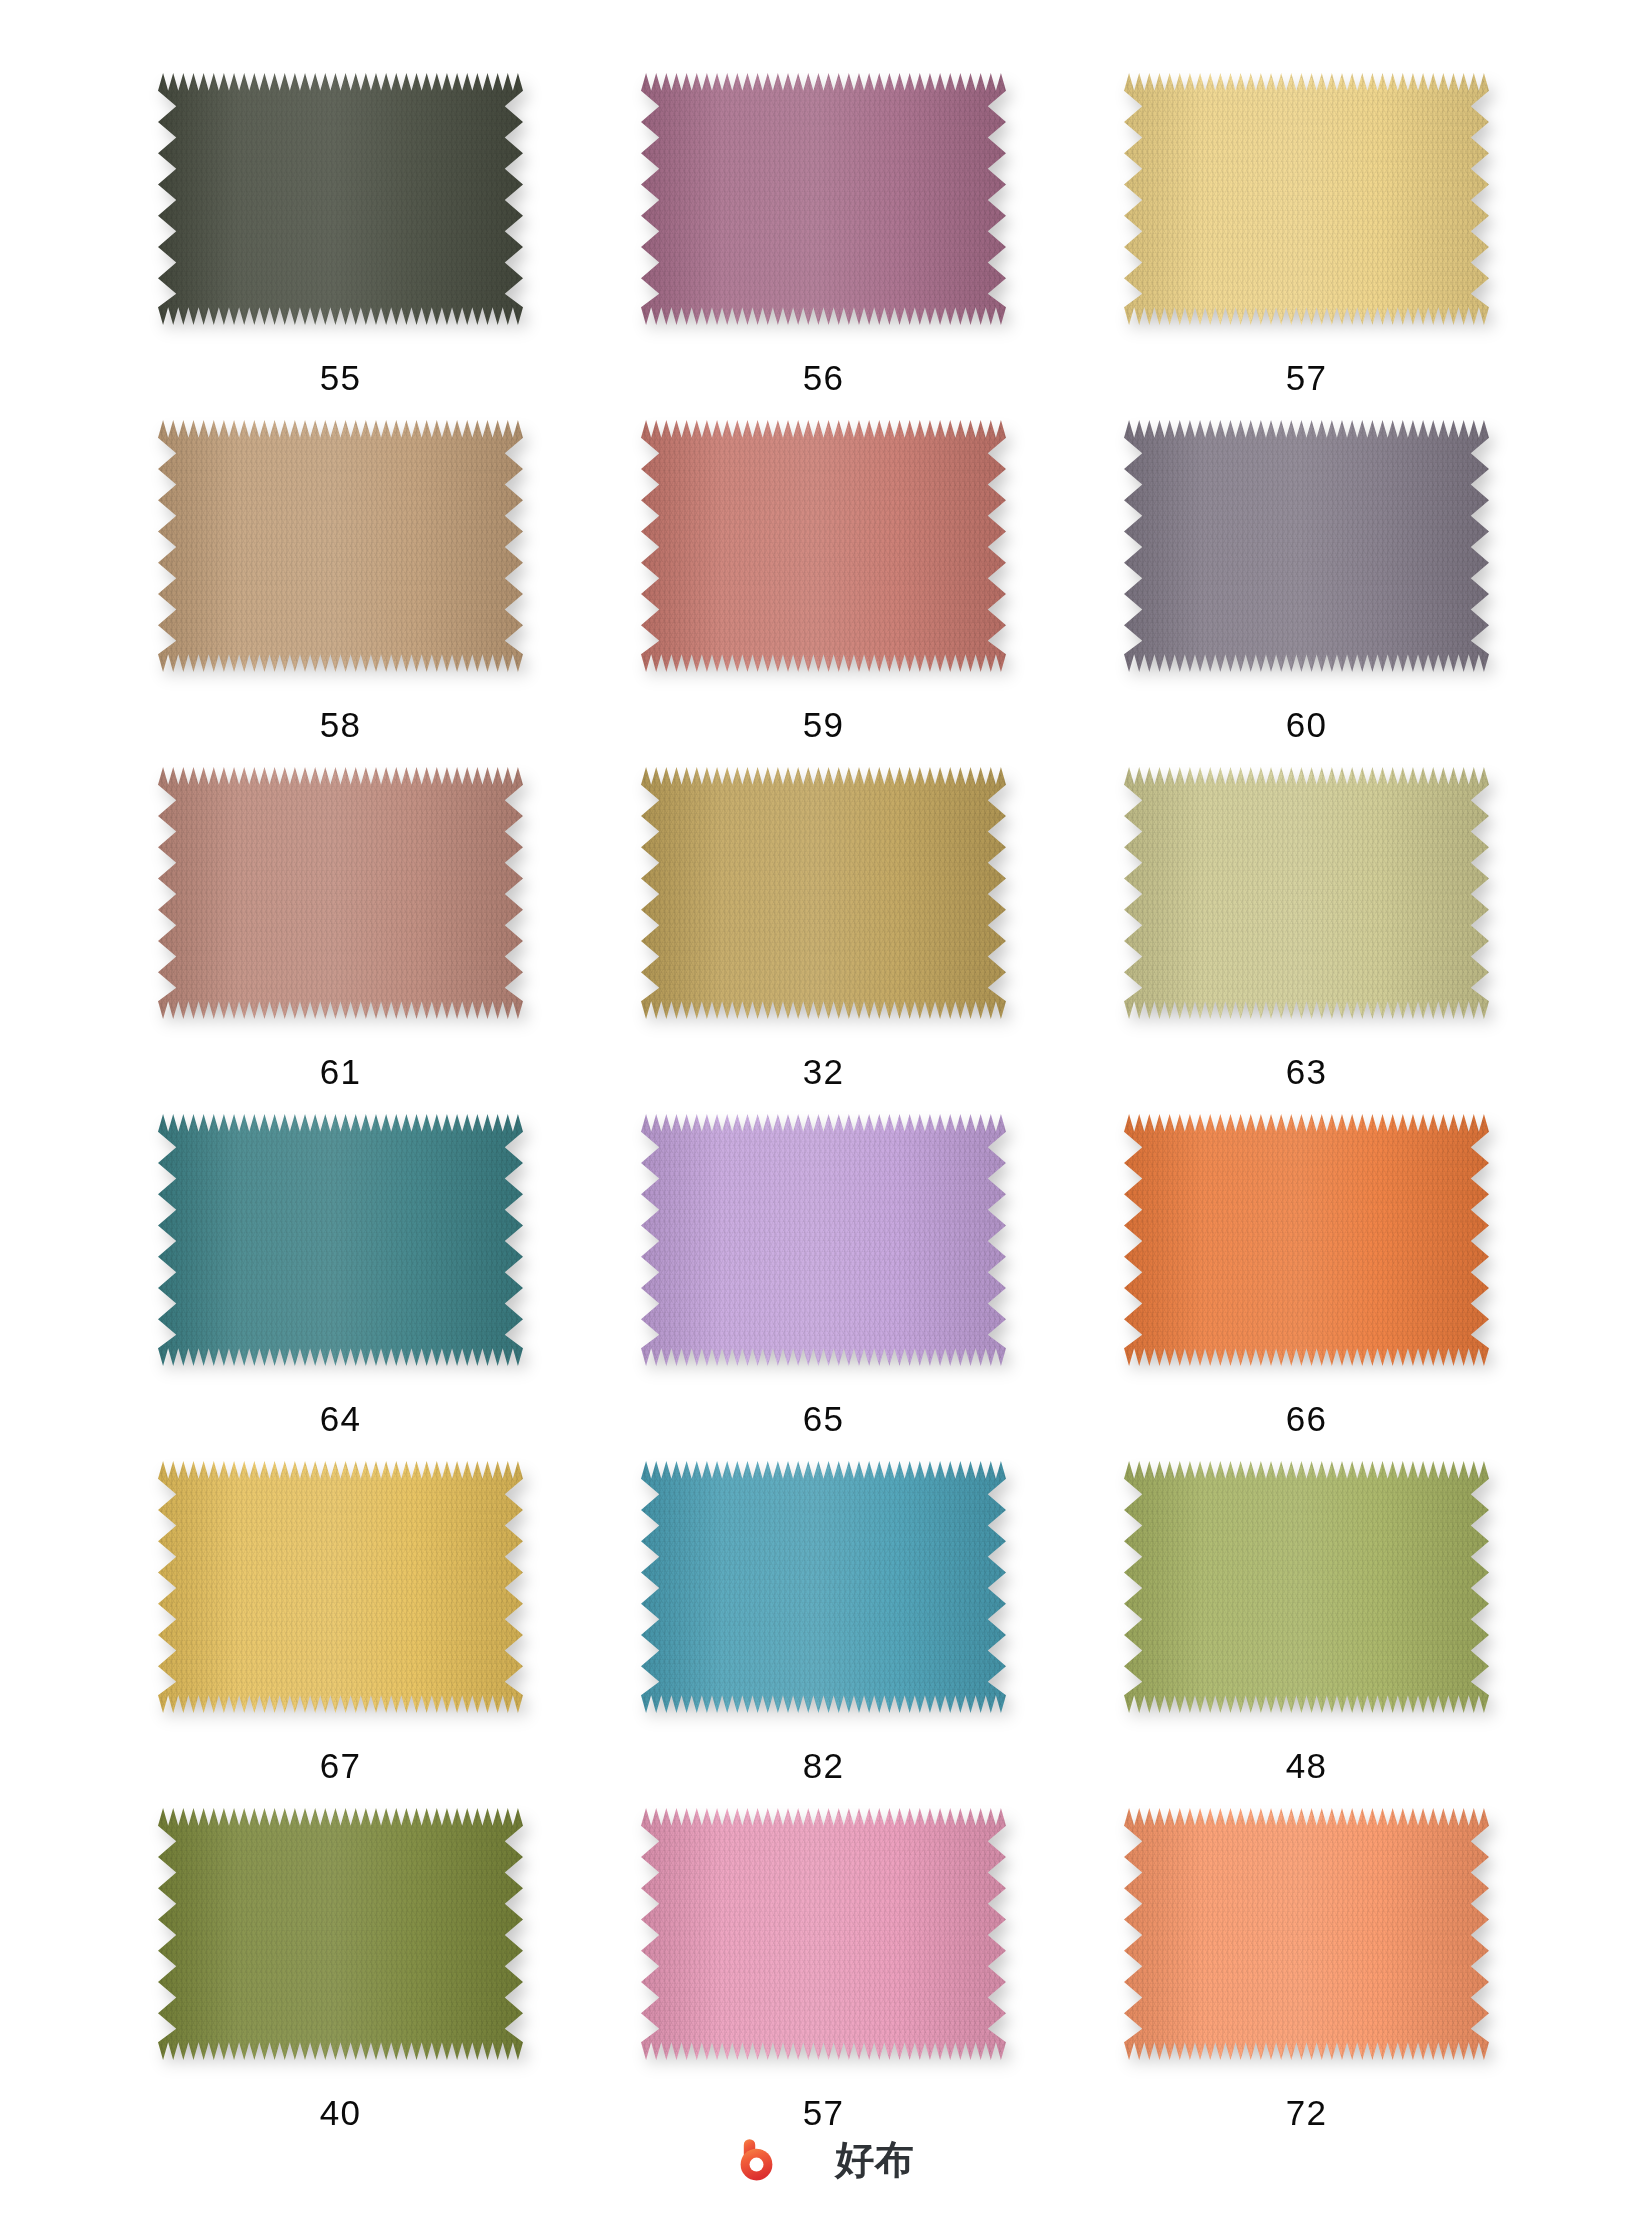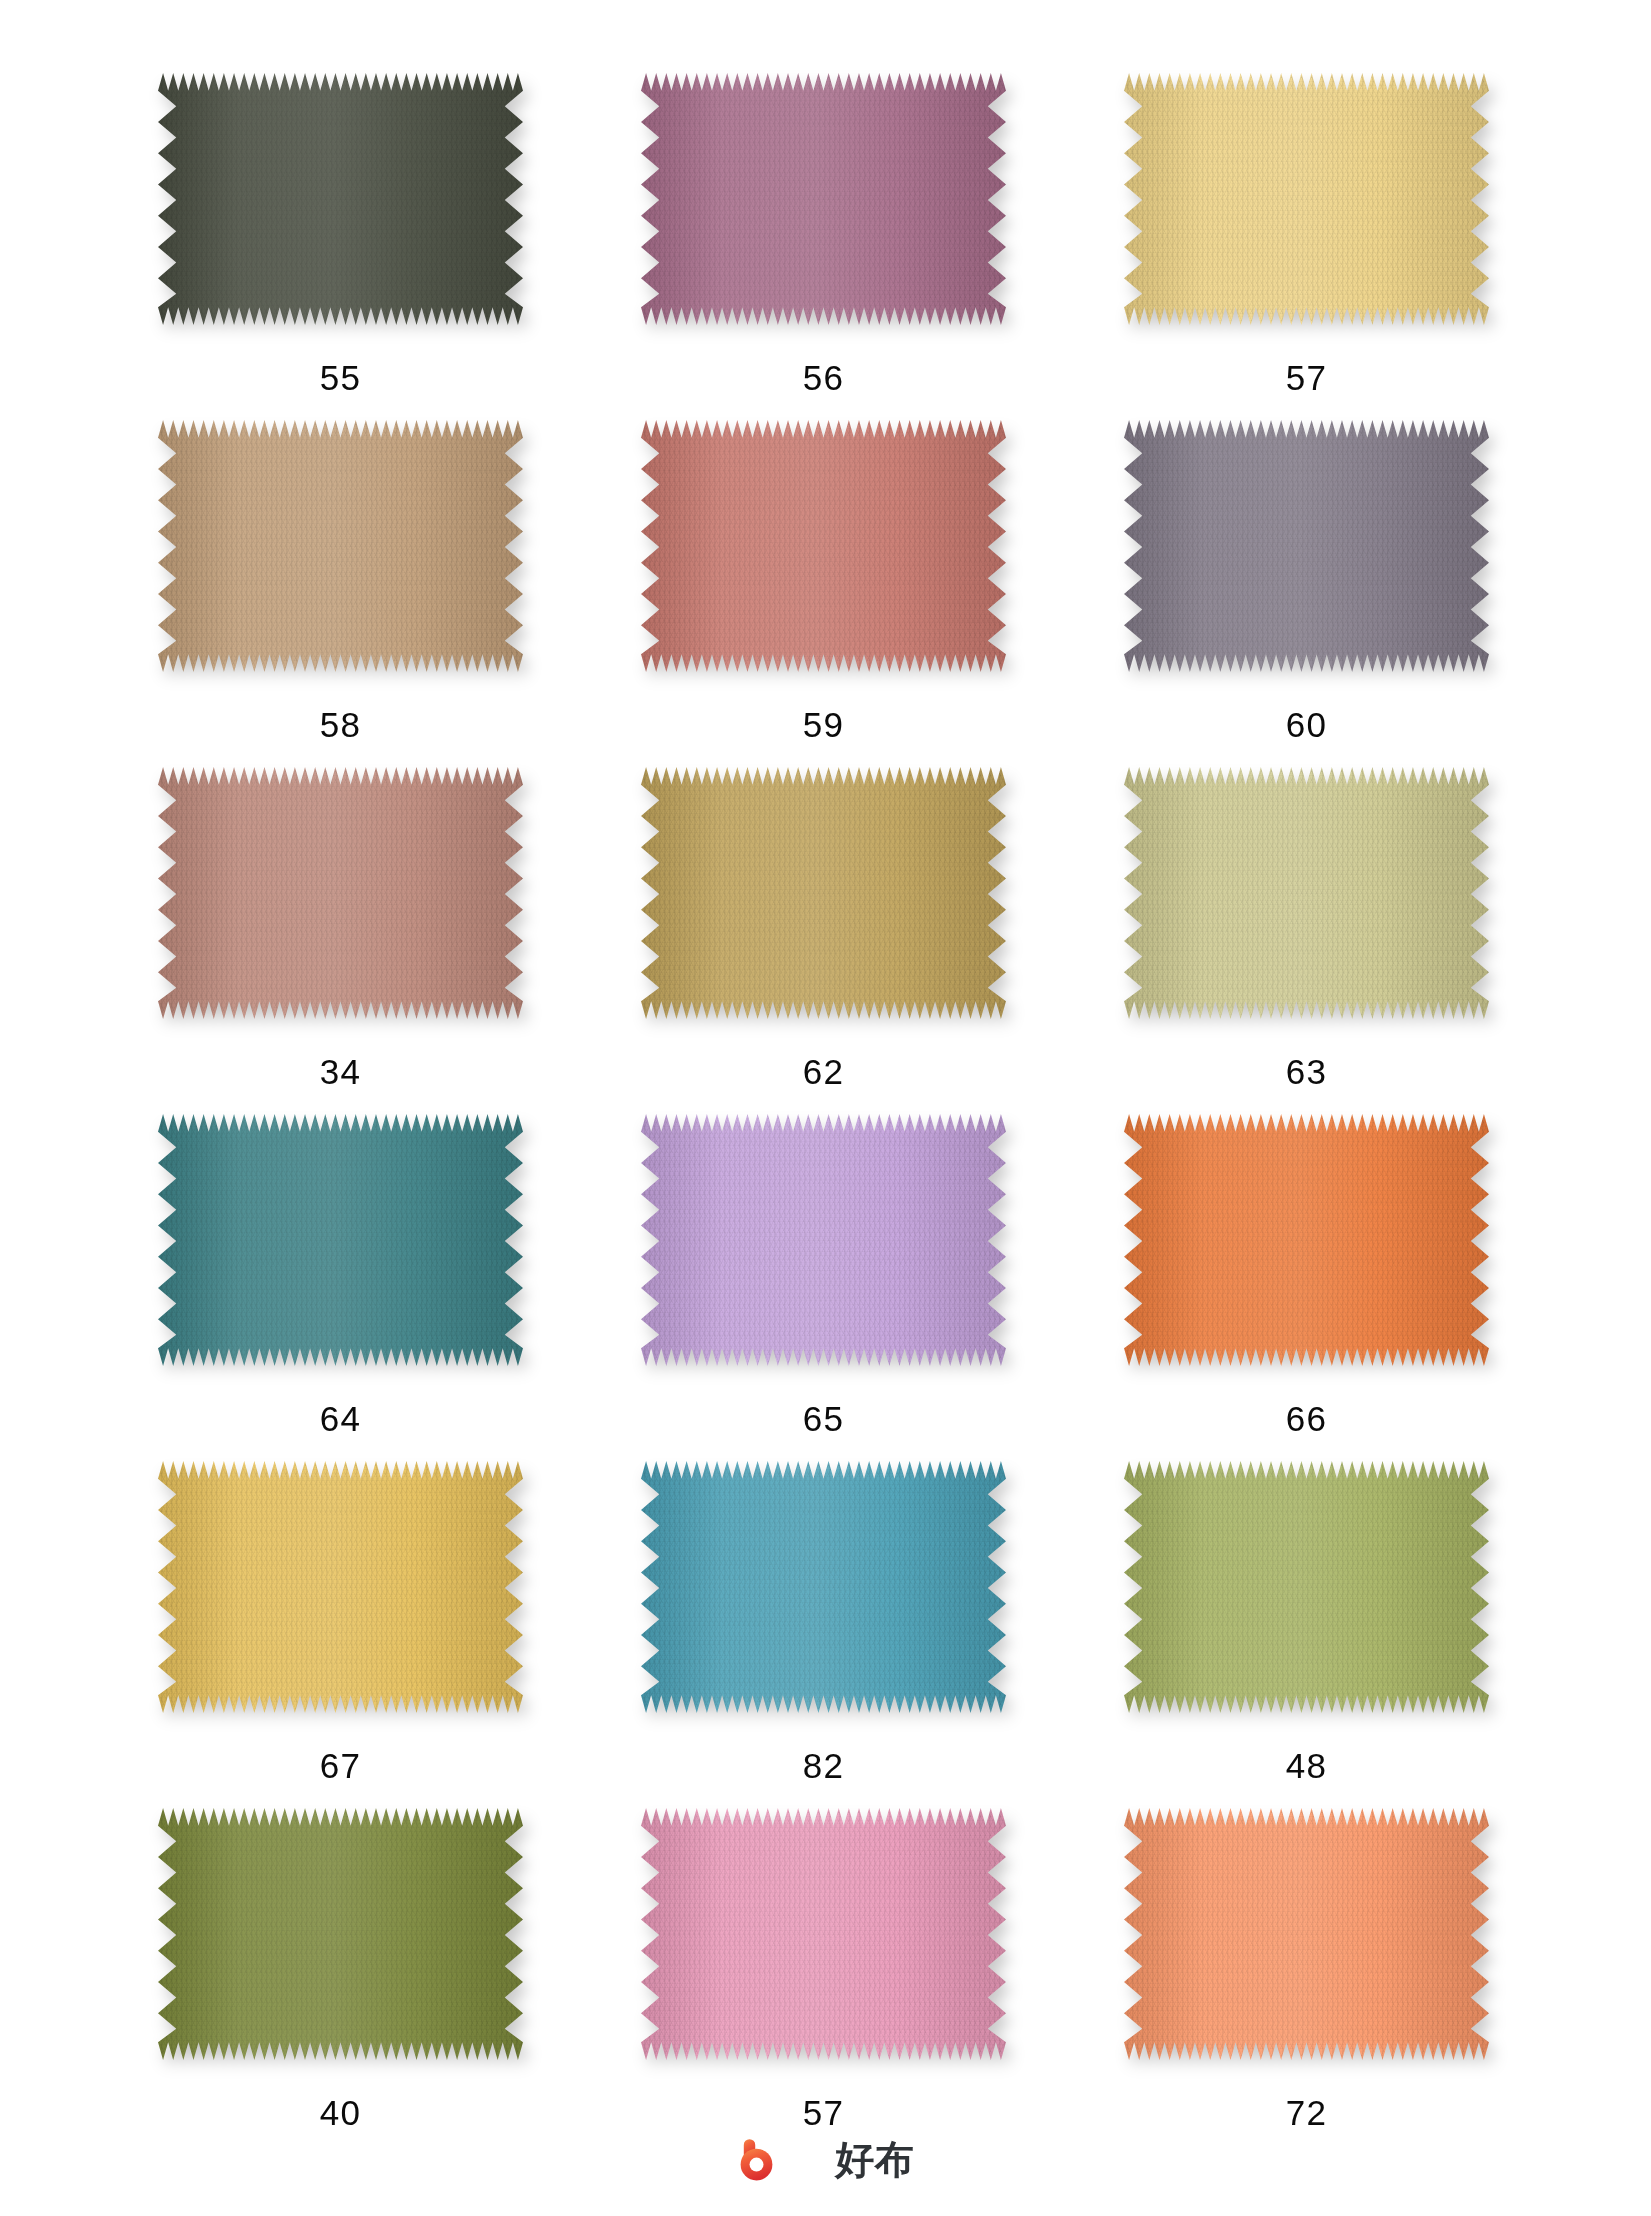--- a/index.html
+++ b/index.html
@@ -279,31 +279,31 @@
         <div class="swatch-label">60</div>
       </div>
       <div class="swatch-cell">
         <div class="swatch-shadow">
           <div class="swatch-chip">
             <div class="chip-color" style="background: rgb(192, 139, 125);"></div>
             <div class="chip-texture"></div>
             <div class="chip-sheen"></div>
           </div>
         </div>
-        <div class="swatch-label">34</div>
+        <div class="swatch-label">61</div>
       </div>
       <div class="swatch-cell">
         <div class="swatch-shadow">
           <div class="swatch-chip">
             <div class="chip-color" style="background: rgb(194, 165, 92);"></div>
             <div class="chip-texture"></div>
             <div class="chip-sheen"></div>
           </div>
         </div>
-        <div class="swatch-label">62</div>
+        <div class="swatch-label">32</div>
       </div>
       <div class="swatch-cell">
         <div class="swatch-shadow">
           <div class="swatch-chip">
             <div class="chip-color" style="background: rgb(207, 203, 146);"></div>
             <div class="chip-texture"></div>
             <div class="chip-sheen"></div>
           </div>
         </div>
         <div class="swatch-label">63</div>

